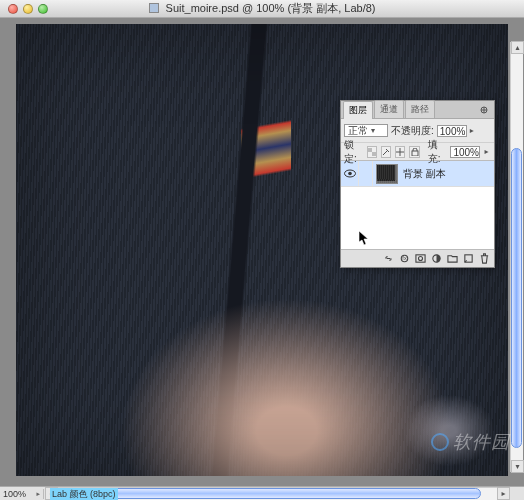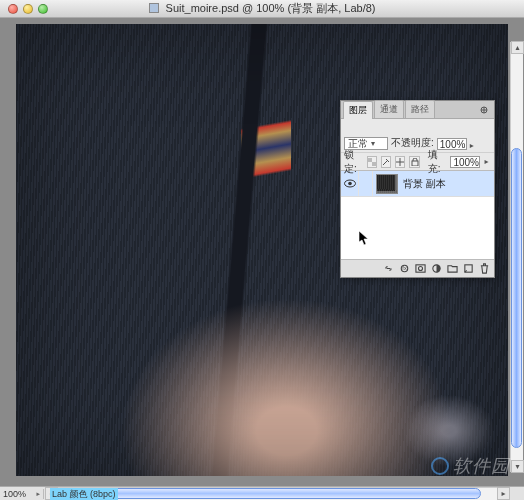--- a/index.html
+++ b/index.html
@@ -70,22 +70,22 @@
       border: 1px solid #aaa; border-bottom: none;
       font-size: 9px; border-radius: 2px 2px 0 0;
     }
     .ptab.active { background: #e9e9e9; color:#000; position:relative; top:1px;}
     .panel-menu-btn {
       position:absolute; right:3px; top:3px; width:14px; height:12px;
       display:flex;align-items:center;justify-content:center;
     }
     .panel-menu-btn svg{width:10px;height:10px;}
     .panel-row {
-      display:flex; align-items:flex-end; gap:3px; padding:2px 3px;
-      border-bottom:1px solid #d0d0d0; height:34px;
+      display:flex; align-items:center; gap:3px; padding:2px 3px;
+      border-bottom:1px solid #d0d0d0; height:24px;
     }
     .panel-row .lbl { color:#333; }
     .sel { height:13px; background:#fff; border:1px solid #999; display:flex; align-items:center; padding:0 3px; gap:3px;}
     .sel .chev { font-size:8px; color:#555;}
     .pct-box { width:30px; height:12px; border:1px solid #999; background:#fff; text-align:right; padding:0 2px;}
     .pct-tri { width:8px; font-size:8px; color:#555;}
     .lock-row { display:flex; align-items:center; gap:4px; padding:2px 3px; border-bottom:1px solid #bcbcbc; height:18px;}
     .lock-row .icn { width:12px; height:12px; border:1px solid #bbb; display:flex;align-items:center;justify-content:center; background:#efefef;}
     .layer-list { background:#fff; }
     .layer-item { display:flex; align-items:center; height:26px; border-bottom:1px solid #ddd;}
@@ -122,21 +122,21 @@
     .hscroll, .vscroll {
       position:absolute; background:linear-gradient(#dfe8ff,#a6c4ff,#dfe8ff);
       border:1px solid #6a93e0; border-radius:6px;
     }
     .vscroll { right:2px; top:130px; width:11px; height:300px; background:linear-gradient(90deg,#dfe8ff,#88b0ff,#dfe8ff);}
     .hscroll { bottom:1px; left:64px; height:11px; right:28px;}
     .scroll-track-v{position:absolute;right:1px;top:24px;bottom:14px;width:13px;background:#f2f2f2;border-left:1px solid #ccc;}
     .scroll-track-h{position:absolute;left:0;right:15px;bottom:0;height:13px;background:#f2f2f2;border-top:1px solid #ccc;}
     .scrbtn{width:13px;height:13px;position:absolute;background:#e7e7e7;border:1px solid #bbb;display:flex;align-items:center;justify-content:center;font-size:8px;color:#555;}
     
-    .watermark{position:absolute;right:14px;bottom:8px;color:rgba(255,255,255,0.42);font-size:18px;font-style:italic;letter-spacing:1px;pointer-events:none;}
+    .watermark{position:absolute;right:14px;bottom:32px;color:rgba(255,255,255,0.42);font-size:18px;font-style:italic;letter-spacing:1px;pointer-events:none;}
     .watermark .o{display:inline-block;width:18px;height:18px;border:2px solid rgba(80,170,255,0.55);border-radius:50%;vertical-align:-3px;margin-right:4px;}
   </style>
 </head>
 <body>
 
 <div class="window-chrome">
   <div class="traffic-lights">
     <div class="traffic-light tl-close"></div>
     <div class="traffic-light tl-min"></div>
     <div class="traffic-light tl-zoom"></div>

